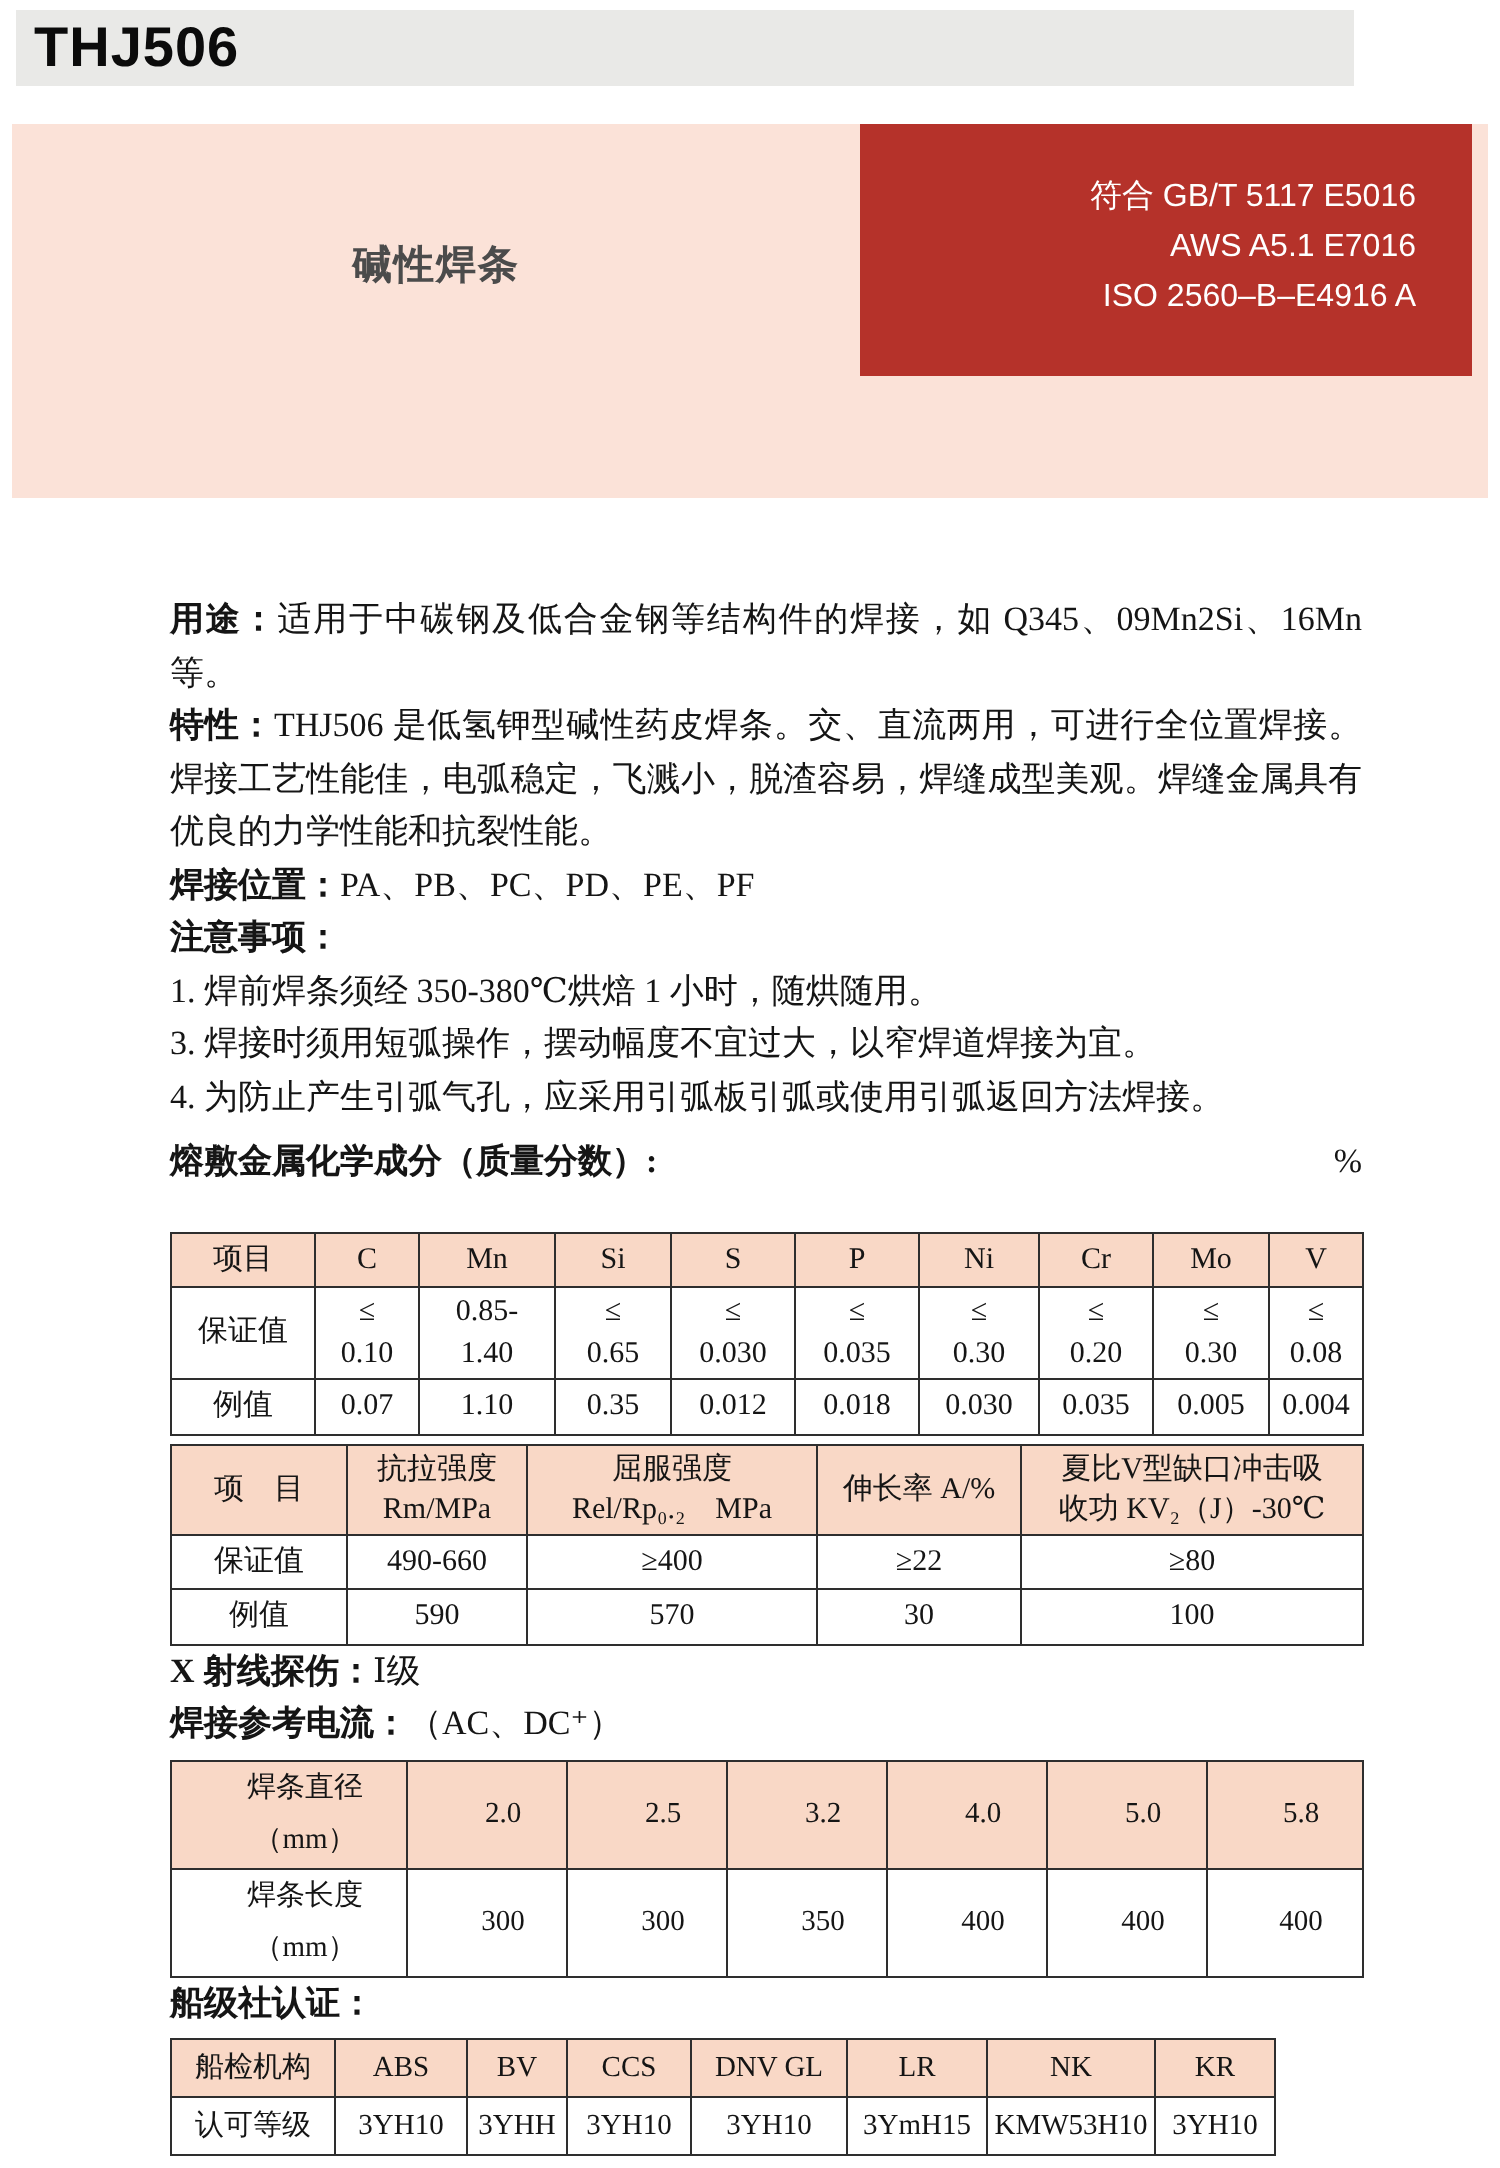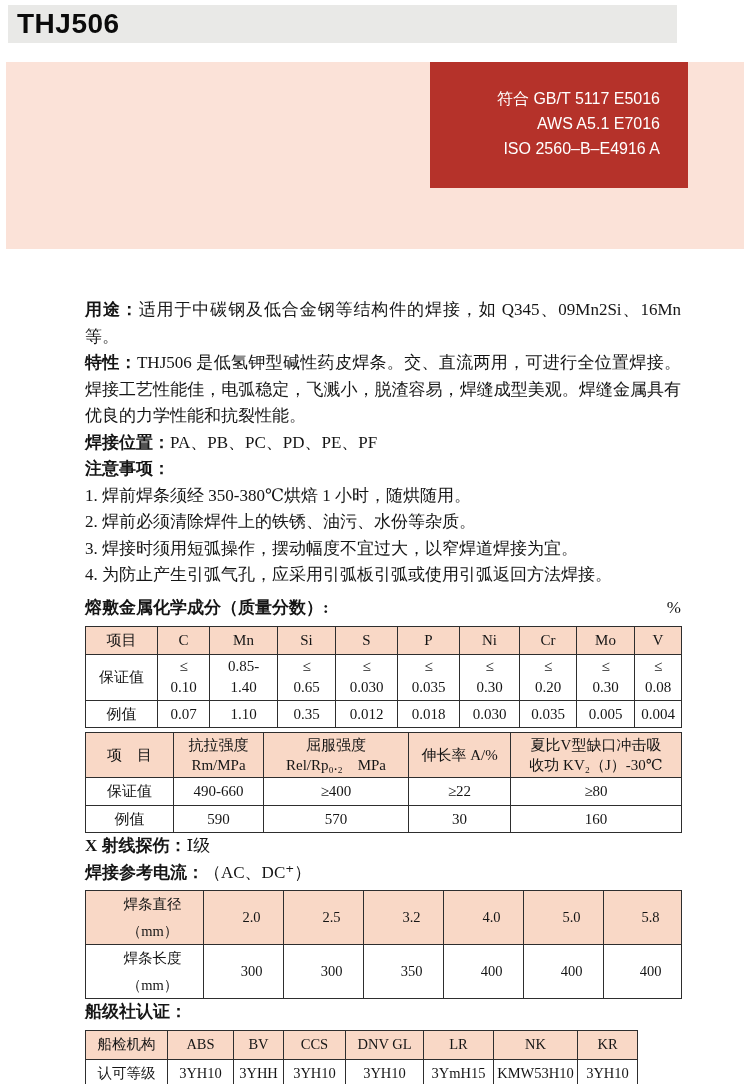--- a/index.html
+++ b/index.html
@@ -10,40 +10,40 @@
   .titlebar{position:absolute;left:8px;top:5px;width:669px;height:38px;background:#e9e9e7;
             display:flex;align-items:center;box-sizing:border-box;padding-left:9px;}
   .titlebar .model{font-family:"Liberation Sans","DejaVu Sans",sans-serif;font-weight:bold;
                    font-size:28px;color:#0b0b0b;letter-spacing:0.5px;}
 
   
   .banner{position:absolute;left:6px;top:62px;width:738px;height:187px;background:#fbe2d8;}
   .product-type{position:absolute;left:0;top:57px;width:424px;text-align:center;
                 font-family:"Liberation Sans","DejaVu Sans",sans-serif;font-weight:bold;
                 font-size:20px;color:#4b4b4b;letter-spacing:1px;}
-  .standards{position:absolute;left:424px;top:0;width:258px;height:126px;background:#b5322a;
+  .standards{position:absolute;left:424px;top:0;width:306px;height:126px;background:#b5322a;
              box-sizing:border-box;padding:24px 28px 0 0;text-align:right;color:#ffffff;
              font-family:"Liberation Sans","DejaVu Sans",sans-serif;font-size:16px;line-height:25px;}
 
   
   .content{position:absolute;left:85px;top:297px;width:596px;font-size:17px;line-height:26.5px;}
   .content p{margin:0;text-align:justify;}
   .lblb{font-weight:bold;}
   .note{margin:0;}
 
   .sec-title{font-weight:bold;font-size:17px;margin:0;}
   .title-row{display:flex;justify-content:space-between;align-items:flex-end;}
 
   table.t{border-collapse:collapse;table-layout:fixed;text-align:center;
           font-size:15px;color:#151515;}
   table.t td{border:1px solid #2e2e2e;padding:0;overflow:hidden;}
   .hdr td{background:#f9d8c6;}
   .pinkrow td{background:#f9d8c6;}
 
-  table.chem{width:596px;margin-top:5px;border-radius:30px;}
+  table.chem{width:596px;margin-top:21px;border-radius:30px;}
   table.chem .h td{height:23px;}
   table.chem .g td{height:45px;line-height:21px;}
   table.chem .e td{height:23px;}
 
   table.mech{width:596px;margin-top:4px;padding-left:12px;}
   table.mech .h td{height:44px;line-height:20px;}
   table.mech .r td{height:26px;}
 
   table.cur{width:596px;margin-top:4px;}
   table.cur td{height:23px;font-size:14.5px;padding-left:16px;}
@@ -56,38 +56,38 @@
 </head>
 <body>
 
 <div class="page">
 
   <div class="titlebar">
     <span class="model">THJ506</span>
   </div>
 
   <div class="banner">
+    <div class="product-type">碱性焊条</div>
     <div class="standards">
       <div>符合 GB/T 5117 E5016</div>
       <div>AWS A5.1 E7016</div>
       <div>ISO 2560–B–E4916 A</div>
     </div>
   </div>
 
   <div class="content">
 
     <p><span class="lblb">用途：</span><span>适用于中碳钢及低合金钢等结构件的焊接，如 Q345、09Mn2Si、16Mn 等。</span></p>
 
     <p><span class="lblb">特性：</span><span>THJ506 是低氢钾型碱性药皮焊条。交、直流两用，可进行全位置焊接。焊接工艺性能佳，电弧稳定，飞溅小，脱渣容易，焊缝成型美观。焊缝金属具有优良的力学性能和抗裂性能。</span></p>
 
     <p><span class="lblb">焊接位置：</span><span>PA、PB、PC、PD、PE、PF</span></p>
 
     <p class="lblb">注意事项：</p>
     <p class="note">1. 焊前焊条须经 350-380℃烘焙 1 小时，随烘随用。</p>
-    <p class="note">2. 焊前必须清除焊件上的铁锈、油污、水份等杂质。</p>
     <p class="note">3. 焊接时须用短弧操作，摆动幅度不宜过大，以窄焊道焊接为宜。</p>
     <p class="note">4. 为防止产生引弧气孔，应采用引弧板引弧或使用引弧返回方法焊接。</p>
 
     <div class="title-row mt6">
       <span class="sec-title">熔敷金属化学成分（质量分数）:</span>
       <span>%</span>
     </div>
 
     <table class="t chem">
       <colgroup>
@@ -200,21 +200,21 @@
         <td>490-660</td>
         <td>≥400</td>
         <td>≥22</td>
         <td>≥80</td>
       </tr>
       <tr class="r">
         <td>例值</td>
         <td>590</td>
         <td>570</td>
         <td>30</td>
-        <td>160</td>
+        <td>100</td>
       </tr>
     </tbody>
       </table>
 
     <p class="mt10"><span class="lblb">X 射线探伤：</span><span>Ⅰ级</span></p>
 
     <p class="mt2"><span class="lblb">焊接参考电流：</span><span>（AC、DC⁺）</span></p>
 
     <table class="t cur">
       <colgroup>

